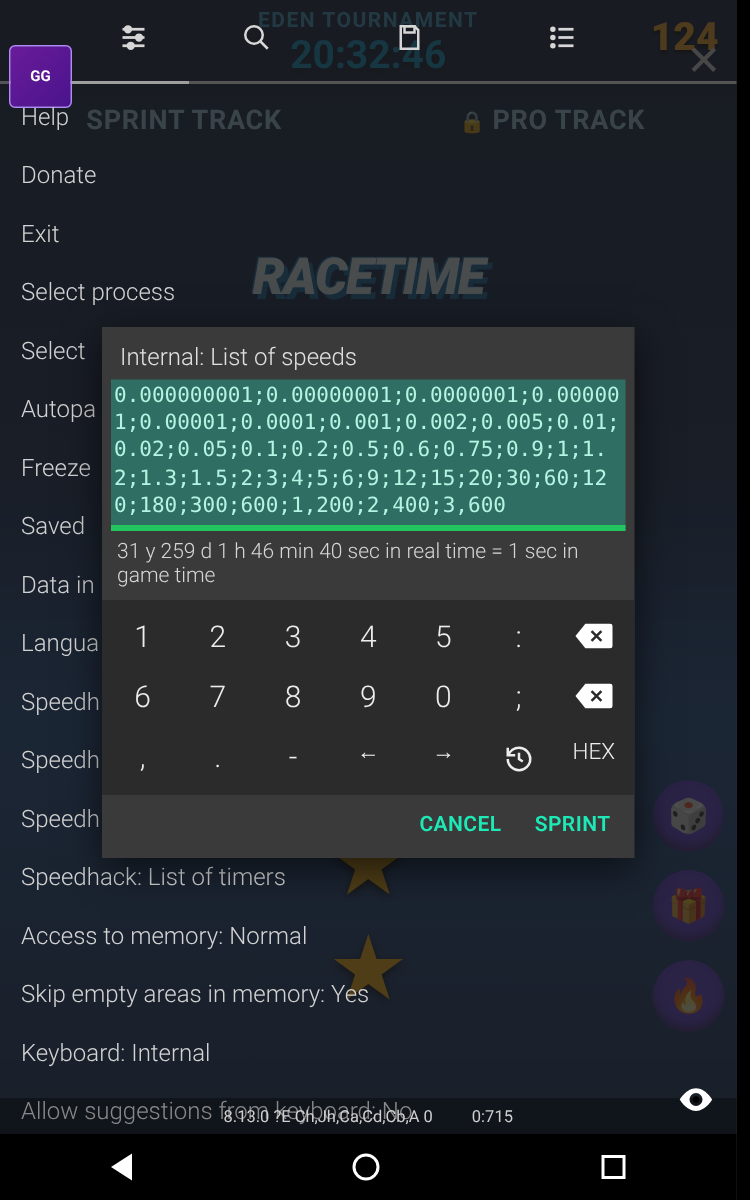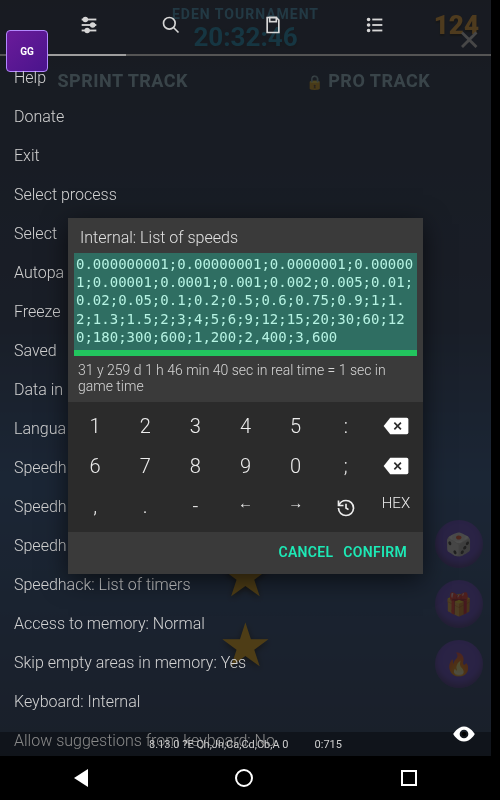--- a/index.html
+++ b/index.html
@@ -37,47 +37,48 @@
   
   
   .navbar { position:absolute; left:0; right:0; bottom:0; height:44px; background:#000; display:flex; align-items:center; justify-content:space-around; color:#fff; }
   .nav-circle { width:18px; height:18px; border:2px solid #fff; border-radius:50%; }
   .nav-square { width:16px; height:16px; border:2px solid #fff; }
   .nav-back { width:0; height:0; border-top:9px solid transparent; border-bottom:9px solid transparent; border-right:14px solid #fff; }
 
   
   .dialog { position:absolute; left:68px; right:68px; top:218px; background:#3a3a3a; box-shadow:0 6px 24px rgba(0,0,0,.6); }
   .dlg-title { color:#e0e0e0; font-size:16px; padding:10px 12px 6px; font-weight:300; }
-  .dlg-input { margin:0 6px; padding:2px 2px 4px; color:#b6f3e3; font-size:14px; line-height:1.3; border-bottom:6px solid #22c55e; background:#2f6e62; font-family: monospace; word-break: break-all; }
+  .dlg-input { margin:0 6px; padding:2px 2px 4px; color:#b6f3e3; font-size:14px; line-height:1.3; border-bottom:4px solid #22c55e; background:#2f6e62; font-family: monospace; word-break: break-all; }
   .dlg-hint { color:#d6d6d6; font-size:14px; padding:6px 10px 8px; font-weight:300; }
   .keypad { background:#2b2b2b; padding: 4px 2px 6px; }
   .krow { display:flex; }
   .key { flex:1; text-align:center; color:#ededed; font-size:20px; padding:8px 0; font-weight:300; }
   .key.small { font-size:15px; }
   .key svg { vertical-align:middle; }
   .bksp { display:inline-flex; align-items:center; justify-content:center; }
-  .dlg-actions { display:flex; justify-content:flex-end; gap:10px; padding:12px 16px 14px; }
+  .dlg-actions { display:flex; justify-content:flex-end; gap:22px; padding:12px 16px 14px; }
   .dlg-actions span { color:#1de9b6; font-size:14px; font-weight:600; letter-spacing:.3px; }
 </style>
 </head>
 <body>
 
 <div class="screen">
 
   <div class="game-bg">
     <div class="game-header">
       <div class="game-title-small">EDEN TOURNAMENT</div>
       <div class="game-clock">20:32:46</div>
     </div>
     <div class="game-score">124</div>
     <div class="game-closex">✕</div>
     <div class="game-tracks">
       <div class="track"><span>SPRINT TRACK</span></div>
       <div class="track"><span class="lock">🔒</span><span>PRO TRACK</span></div>
     </div>
+    <div class="racetime-logo">RACETIME</div>
     <div class="bg-star" style="top:540px">★</div>
     <div class="bg-star" style="top:610px">★</div>
     <div class="side-btn" style="top:520px">🎲</div>
     <div class="side-btn" style="top:580px">🎁</div>
     <div class="side-btn" style="top:640px">🔥</div>
   </div>
 
   <div class="gg-layer">
     <div class="gg-top">
       <div class="gg-icon-app">GG</div>
@@ -193,21 +194,21 @@
               <path d="M3 12a9 9 0 109-9 9 9 0 00-8.5 6"></path>
               <polyline points="3 3 3 9 9 9"></polyline>
               <polyline points="12 7 12 12 15 14"></polyline>
             </svg>
         </div>
         <div class="key small">HEX</div>
       </div>
     </div>
     <div class="dlg-actions">
       <span>CANCEL</span>
-      <span>CONFIRM</span>
+      <span>SPRINT</span>
     </div>
   </div>
 
   <div class="navbar">
     <div class="nav-back"></div>
     <div class="nav-circle"></div>
     <div class="nav-square"></div>
   </div>
 
 </div>

